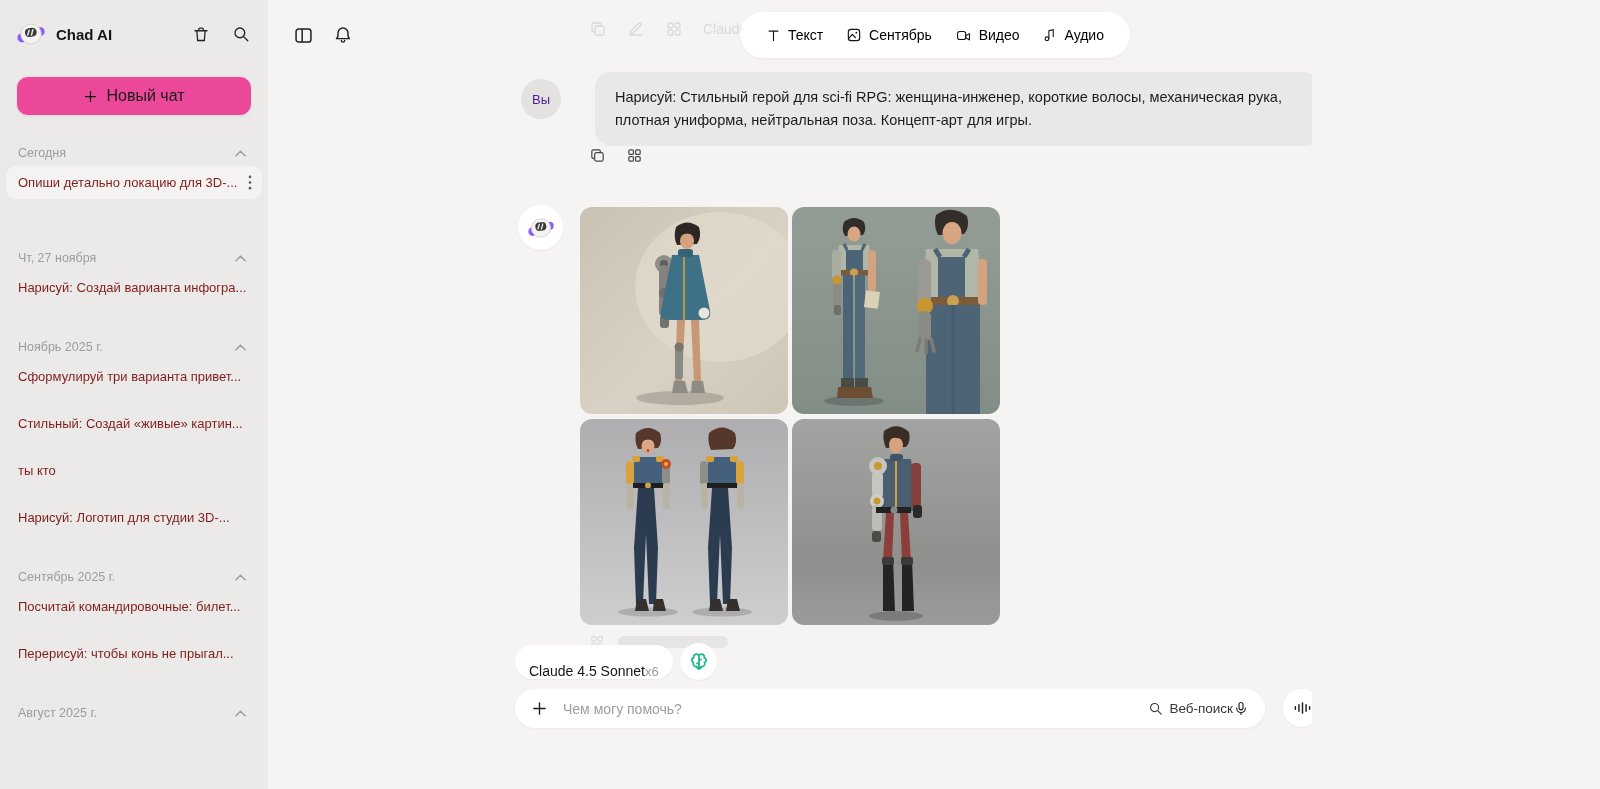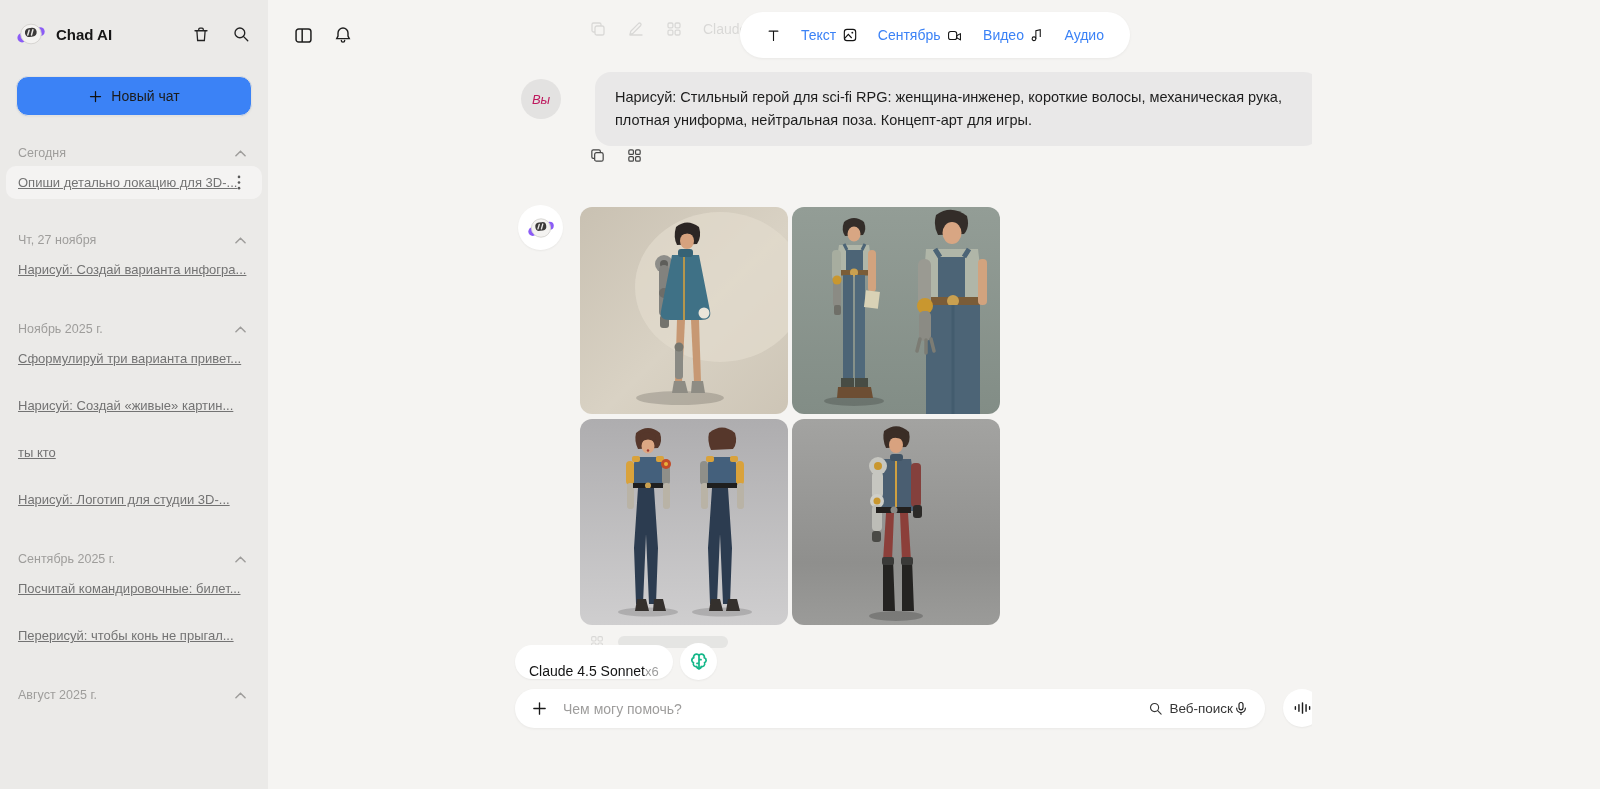--- a/index.html
+++ b/index.html
@@ -7,45 +7,45 @@
   .abs{position:absolute;}
   svg{display:block;}
   .icon{display:inline-flex;align-items:center;justify-content:center;flex:none;}
 
   
   #sidebar{position:absolute;left:0;top:0;width:268px;height:789px;background:#ebeae8;overflow:hidden;}
   .sb-head{display:flex;align-items:center;gap:10px;margin:19px 18px 0 16px;}
   .sb-title{flex:1;font-size:15px;font-weight:700;color:#161616;}
   .sb-head .icon{color:#222;cursor:pointer;}
   .newchat{display:flex;align-items:center;justify-content:center;gap:8px;margin:27px 16px 0;height:38px;
-    background:#3b82f6;border:1px solid #e3e2e0;border-radius:12px;font-size:14px;font-weight:500;color:#1b1b1b;
+    background:#ec4899;border:1px solid #e3e2e0;border-radius:12px;font-size:16px;font-weight:500;color:#1b1b1b;
     box-shadow:0 1px 2px rgba(0,0,0,.04);cursor:pointer;}
   .sb-section{display:flex;align-items:center;justify-content:space-between;margin:26px 22px 6px 18px;
     font-size:12.5px;color:#9e9d9b;}
   .sb-section .icon{color:#9e9d9b;cursor:pointer;}
-  .sb-item{display:flex;align-items:center;margin:6px 6px 14px;padding:9px 10px 9px 12px;
-    border-radius:10px;font-size:13px;color:#737373;cursor:pointer;white-space:nowrap;text-decoration:underline;}
+  .sb-item{display:flex;align-items:center;justify-content:space-between;margin:6px 6px 14px;padding:9px 10px 9px 12px;
+    border-radius:10px;font-size:13px;color:#7f1d1d;cursor:pointer;white-space:nowrap;}
   .sb-item.sel{background:#f4f3f2;}
   .sb-item .icon{color:#6e6e6e;}
 
   
   .hdr-icon{color:#1f1f1f;cursor:pointer;}
   .faded-row{display:flex;align-items:center;gap:20px;opacity:.13;color:#222;font-size:14px;}
   #tabpill{left:740px;top:12px;width:390px;height:46px;background:#fff;border-radius:23px;
     box-shadow:0 1px 3px rgba(0,0,0,.05);display:flex;align-items:center;justify-content:space-between;
     padding:0 26px;box-sizing:border-box;z-index:5;}
-  .tab{display:flex;align-items:center;gap:20px;font-size:14px;color:#3b82f6;cursor:pointer;}
+  .tab{display:flex;align-items:center;gap:7px;font-size:14px;color:#000000;cursor:pointer;}
   .tab .icon{color:#141414;}
   #avatar-re{left:1507px;top:17px;width:37px;height:37px;border-radius:50%;background:#fff;display:flex;
     align-items:center;justify-content:center;font-size:12.5px;color:#8b8b8b;letter-spacing:.5px;cursor:pointer;
     box-shadow:0 1px 2px rgba(0,0,0,.04);z-index:5;}
 
   
   #user-avatar{left:521px;top:79px;width:40px;height:40px;border-radius:50%;background:#e3e2e1;display:flex;
-    align-items:center;justify-content:center;font-size:13px;color:#be185d;font-style:italic;}
+    align-items:center;justify-content:center;font-size:13px;color:#4c1d95;}
   #user-bubble{left:595px;top:72px;width:725px;box-sizing:border-box;background:#e9e8e8;border-radius:16px;
     padding:14px 20px;font-size:14.5px;line-height:1.6;color:#1d1d1d;}
   #msg-actions{left:589px;top:147px;display:flex;gap:20px;color:#454545;}
   #msg-actions .icon{cursor:pointer;}
   #ai-avatar{left:518px;top:205px;width:45px;height:45px;border-radius:50%;background:#fff;display:flex;
     align-items:center;justify-content:center;box-shadow:0 1px 2px rgba(0,0,0,.05);}
   .genimg{position:absolute;border-radius:12px;overflow:hidden;cursor:pointer;}
   .faint{opacity:.14;color:#333;}
 
   
@@ -120,21 +120,21 @@
       <span>Опиши детально локацию для 3D-...</span>
       <span class="icon">
         <svg width="4" height="15" viewBox="0 0 4 16">
             <circle cx="2" cy="2" r="1.4" fill="#5a5a5a"></circle>
             <circle cx="2" cy="8" r="1.4" fill="#5a5a5a"></circle>
             <circle cx="2" cy="14" r="1.4" fill="#5a5a5a"></circle>
           </svg>
       </span>
     </div>
 
-    <div class="sb-section" style="margin-top:34px;">
+    <div class="sb-section" style="margin-top:52px;">
       <span>Чт, 27 ноября</span>
       <span class="icon">
         <svg width="11" height="7" viewBox="0 0 12 7" fill="none" stroke="currentColor" stroke-width="1.6" stroke-linecap="round">
             <path d="M1 6l5-5 5 5"></path>
           </svg>
       </span>
     </div>
     <div class="sb-item">
       <span>Нарисуй: Создай варианта инфогра...</span>
     </div>
@@ -144,21 +144,21 @@
       <span class="icon">
         <svg width="11" height="7" viewBox="0 0 12 7" fill="none" stroke="currentColor" stroke-width="1.6" stroke-linecap="round">
             <path d="M1 6l5-5 5 5"></path>
           </svg>
       </span>
     </div>
     <div class="sb-item">
       <span>Сформулируй три варианта привет...</span>
     </div>
     <div class="sb-item">
-      <span>Нарисуй: Создай «живые» картин...</span>
+      <span>Стильный: Создай «живые» картин...</span>
     </div>
     <div class="sb-item">
       <span>ты кто</span>
     </div>
     <div class="sb-item">
       <span>Нарисуй: Логотип для студии 3D-...</span>
     </div>
 
     <div class="sb-section" style="margin-top:36px;">
       <span>Сентябрь 2025 г.</span>

